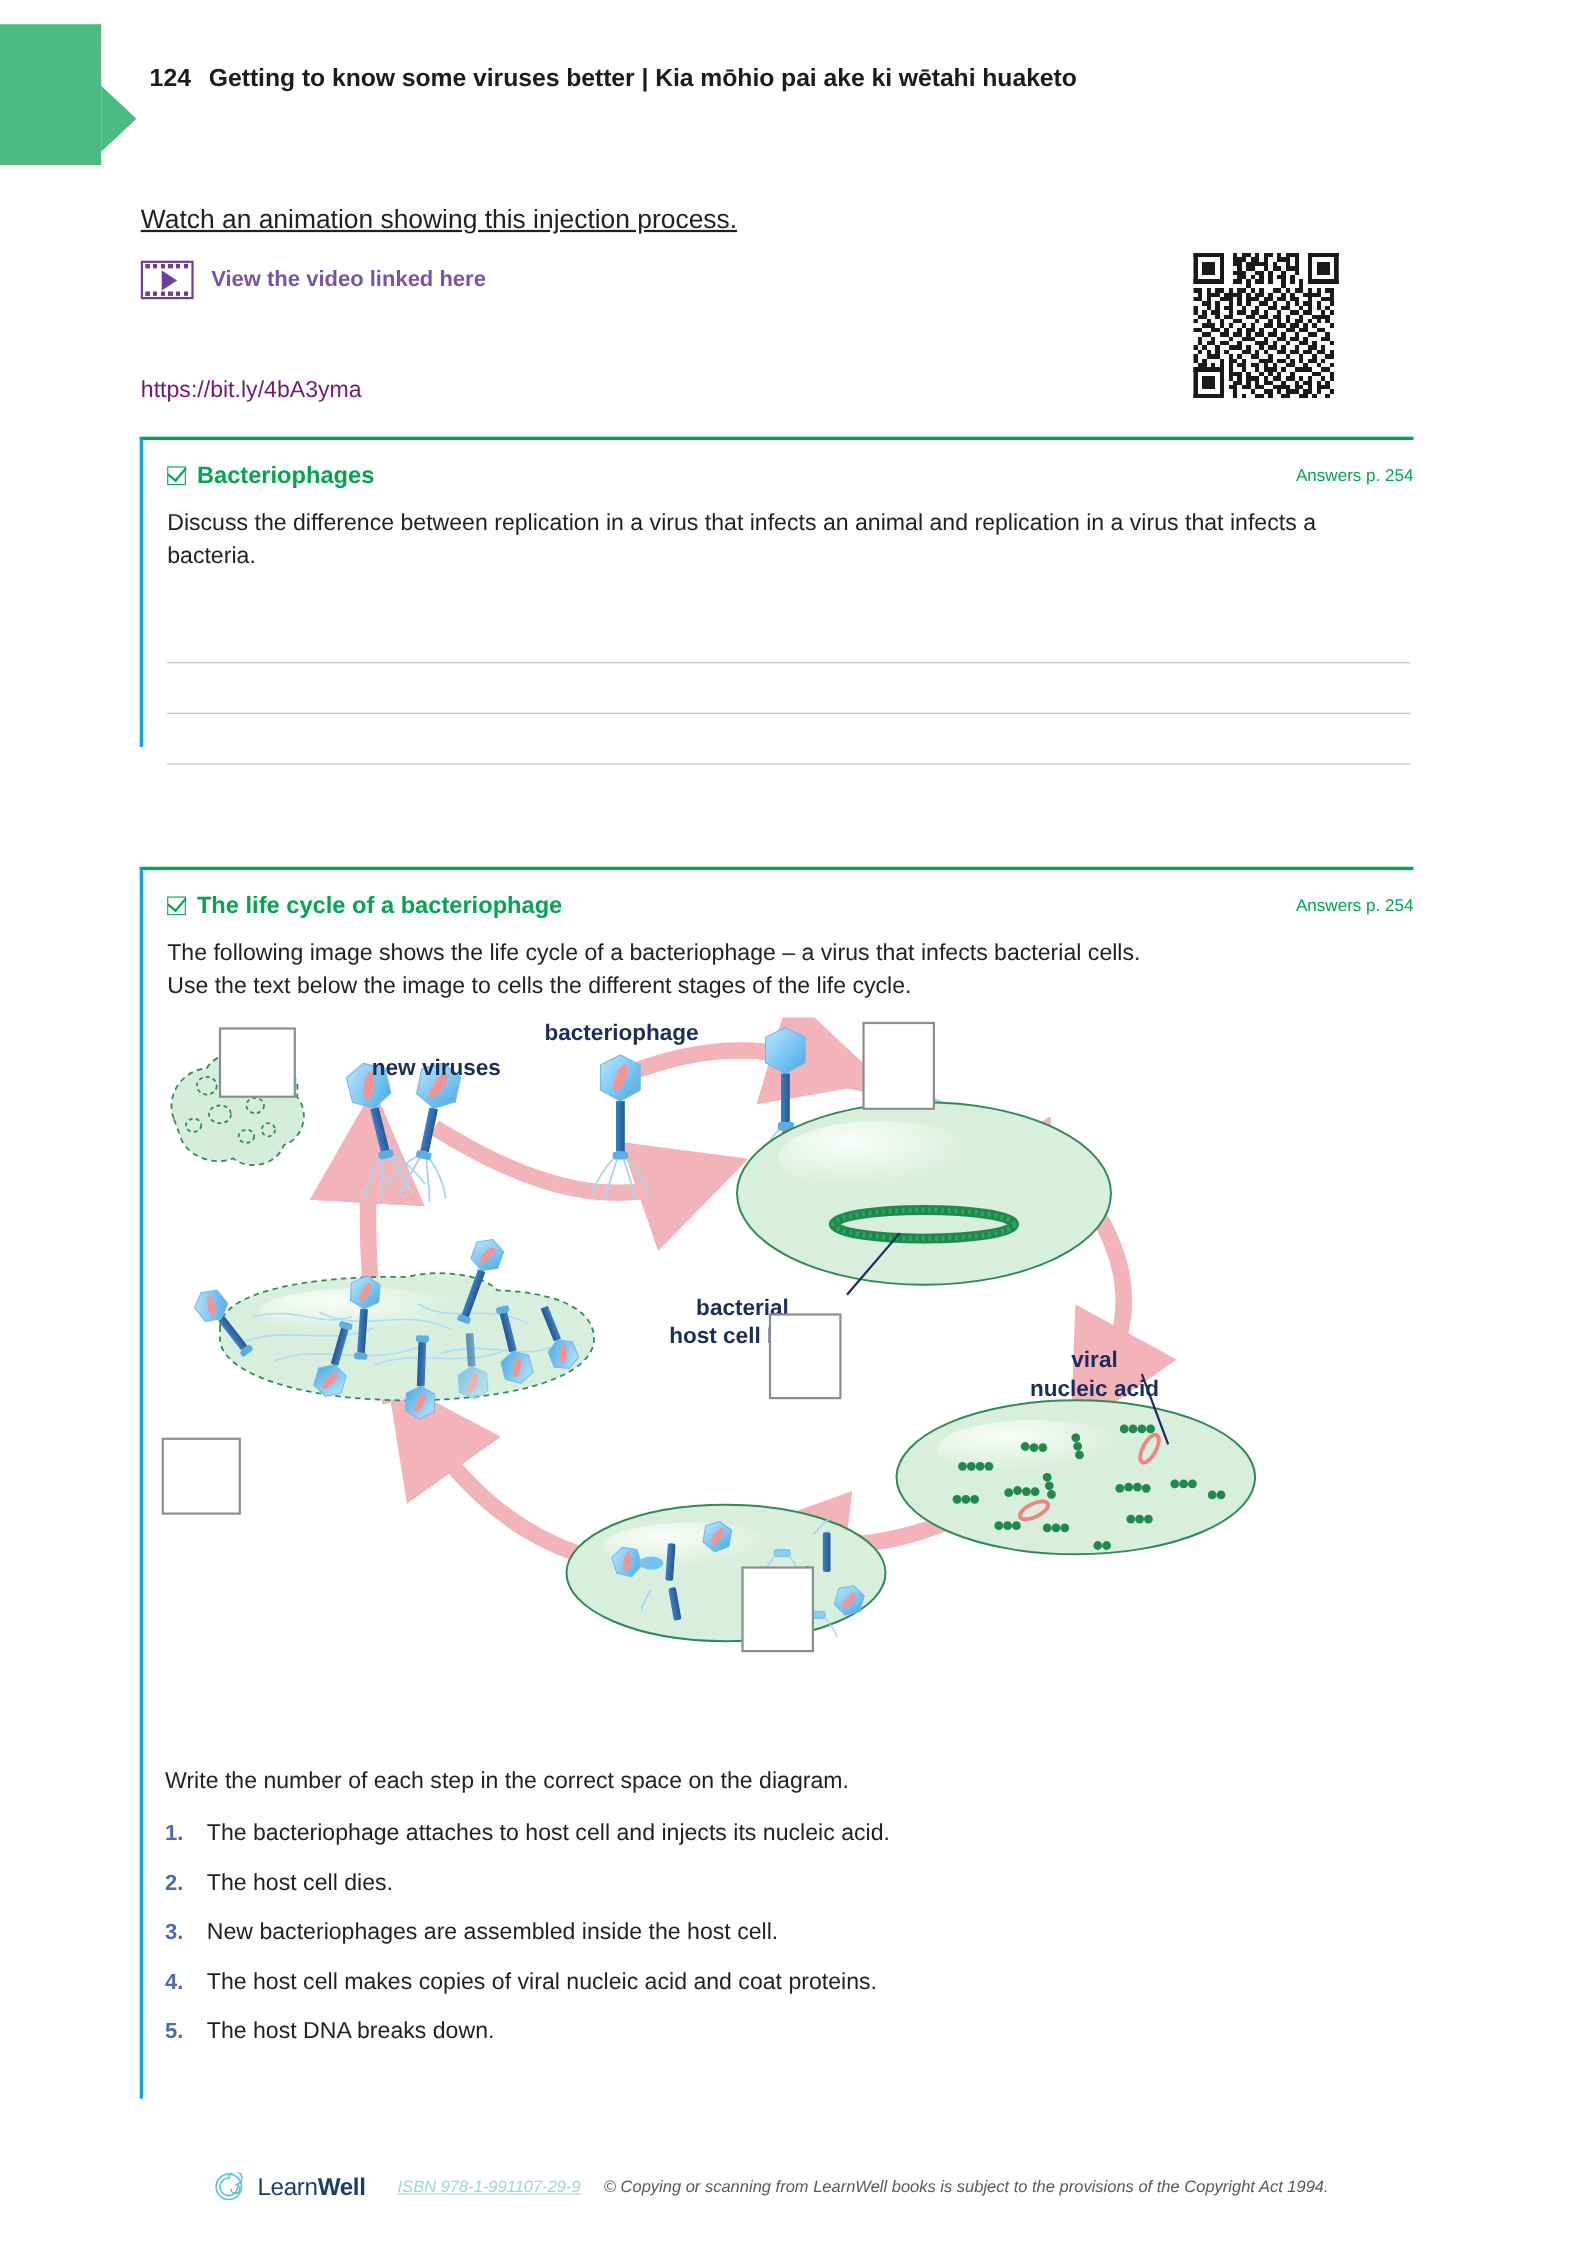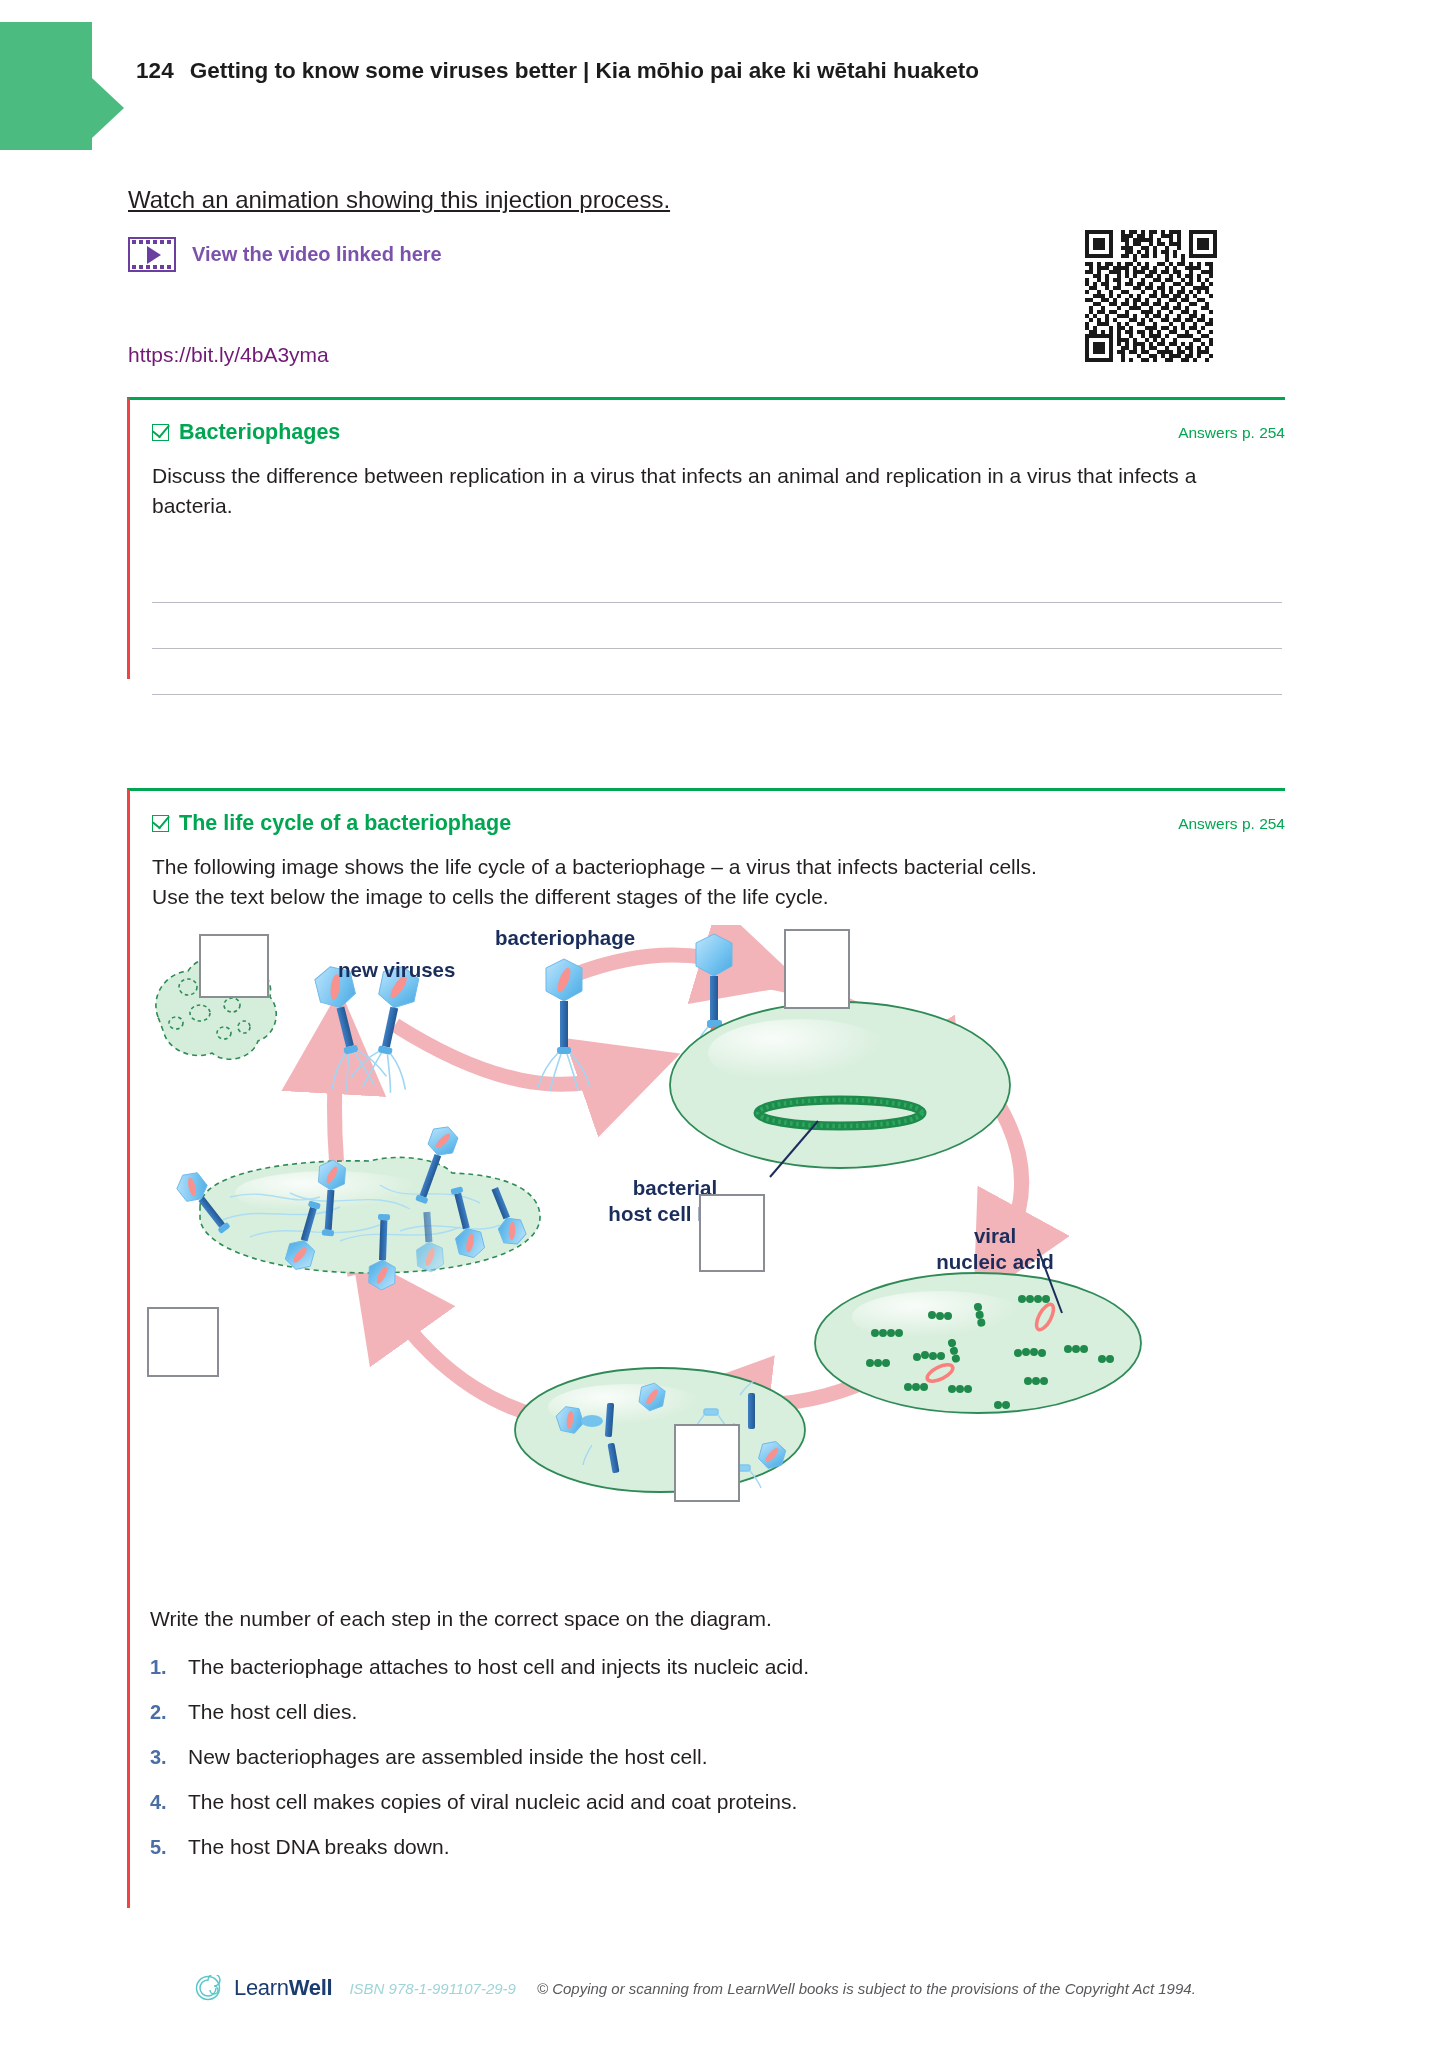--- a/index.html
+++ b/index.html
@@ -116,21 +116,21 @@
     position: absolute;
     left: 1085px; top: 230px;
     width: 132px; height: 132px;
   }
   .qr-wrap svg { display: block; }
 
   
   .activity {
     position: absolute;
     left: 127px;
-    border-left: 3px solid #ef4444;
+    border-left: 3px solid #0ea5e9;
     border-top: 3px solid #00a651;
     padding-left: 22px;
     width: 1158px;
   }
   .activity.a1 { top: 397px; height: 282px; }
   .activity.a2 { top: 788px; height: 1120px; border-bottom: none; }
 
   .activity-head {
     position: relative;
     display: flex;
@@ -236,21 +236,22 @@
     font-size: 22px;
     color: #1b3c6e;
     font-weight: normal;
     letter-spacing: -0.3px;
   }
   .lw-name .bold { font-weight: bold; }
   .footer-isbn {
     font-size: 15px;
     font-style: italic;
     color: #9fd5d8;
-    margin-left: 4px;
+    margin-left: 16px;
+    text-decoration: underline;
   }
   .footer-copy {
     font-size: 15px;
     font-style: italic;
     color: #58595b;
     margin-left: 8px;
   }
 </style>
 </head>
 <body>

